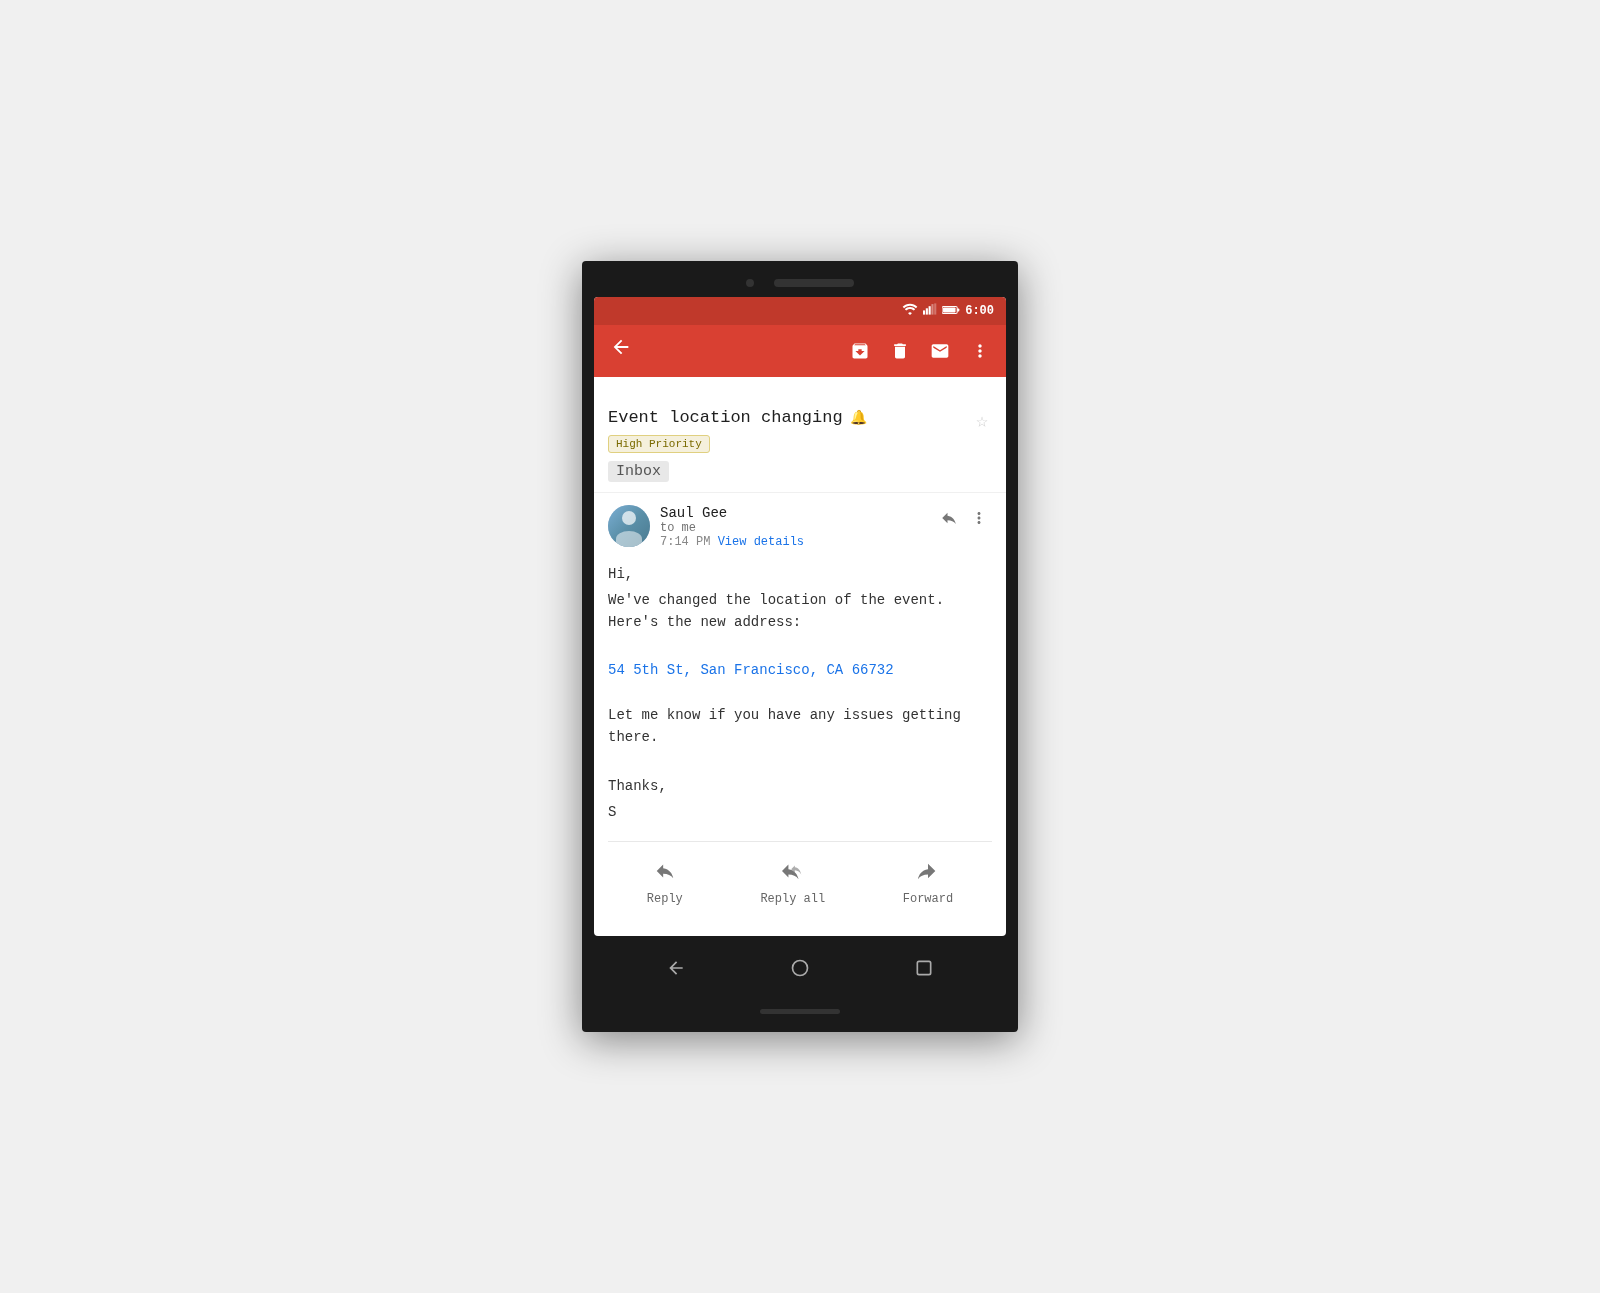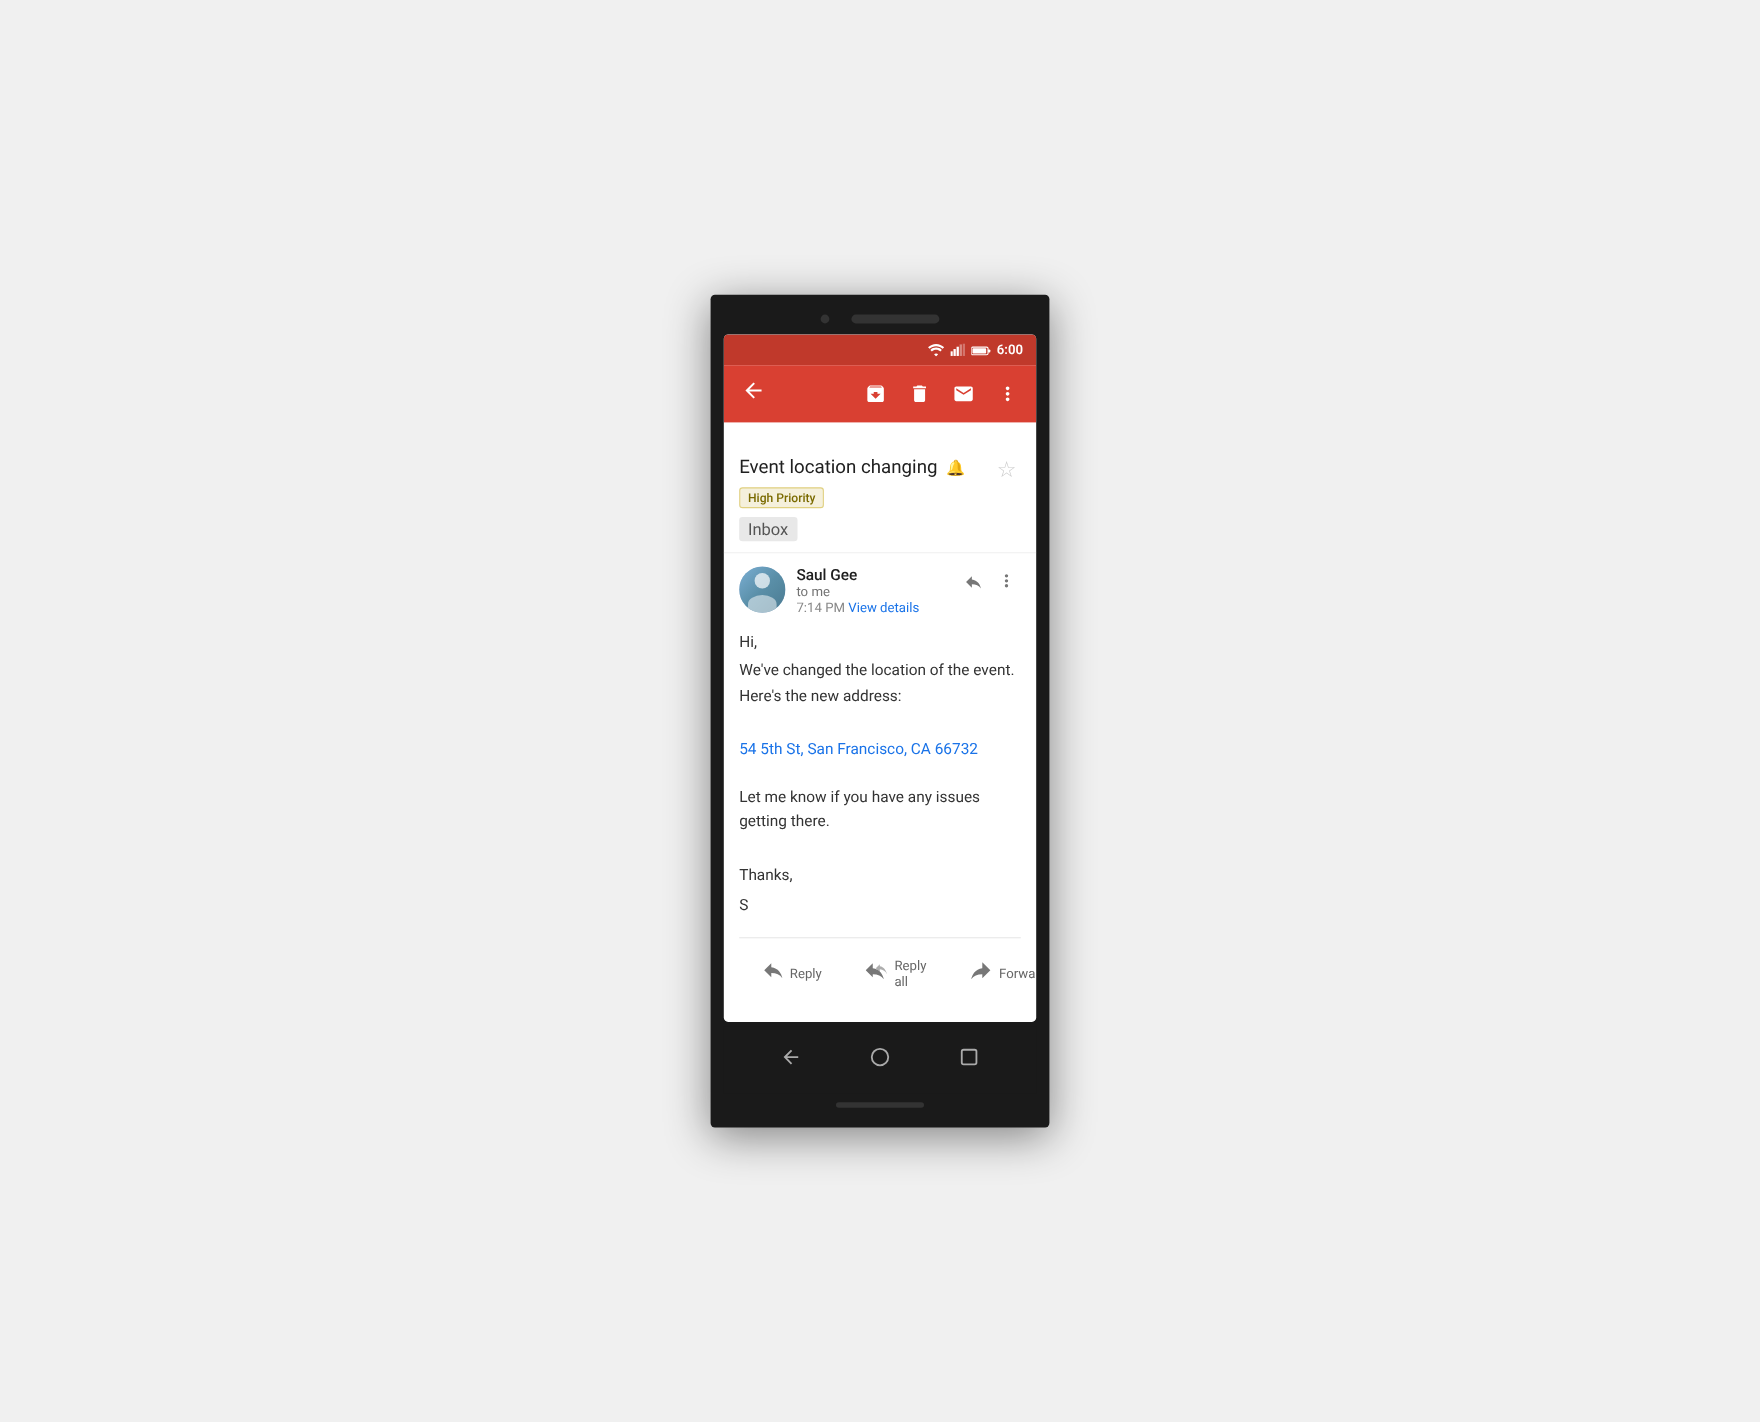--- a/index.html
+++ b/index.html
@@ -6,26 +6,27 @@
     body {
       background: #f0f0f0;
       display: flex;
       justify-content: center;
       align-items: center;
       min-height: 100vh;
       font-family: 'Roboto', Arial, sans-serif;
     }
 
     .phone-outer {
-      width: 308px;
+      width: 436px;
       background: #1a1a1a;
       border-radius: 4px;
       padding: 18px 12px;
       box-shadow: 0 8px 40px rgba(0,0,0,0.45);
       position: relative;
+      font-family: Liberation Mono, monospace;
     }
 
     .phone-top-bar {
       display: flex;
       justify-content: center;
       align-items: center;
       margin-bottom: 10px;
       gap: 20px;
     }
 
@@ -294,21 +295,21 @@
     
     .email-actions {
       display: flex;
       justify-content: space-around;
       align-items: center;
       padding: 10px 0;
     }
 
     .action-btn {
       display: flex;
-      flex-direction: row;
+      flex-direction: column;
       align-items: center;
       gap: 4px;
       cursor: pointer;
       padding: 8px 20px;
       color: #666;
     }
 
     .action-icon {
       font-size: 20px;
       color: #777;

